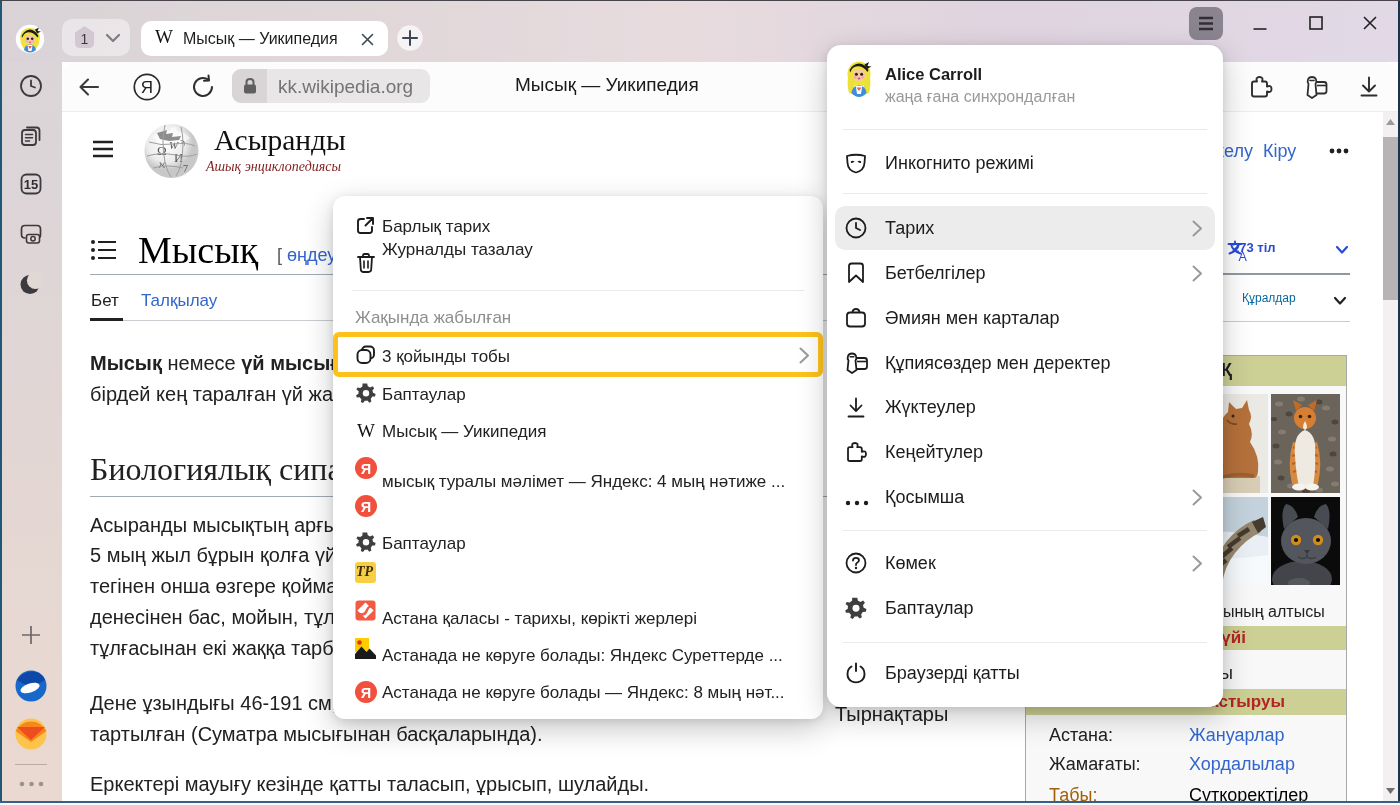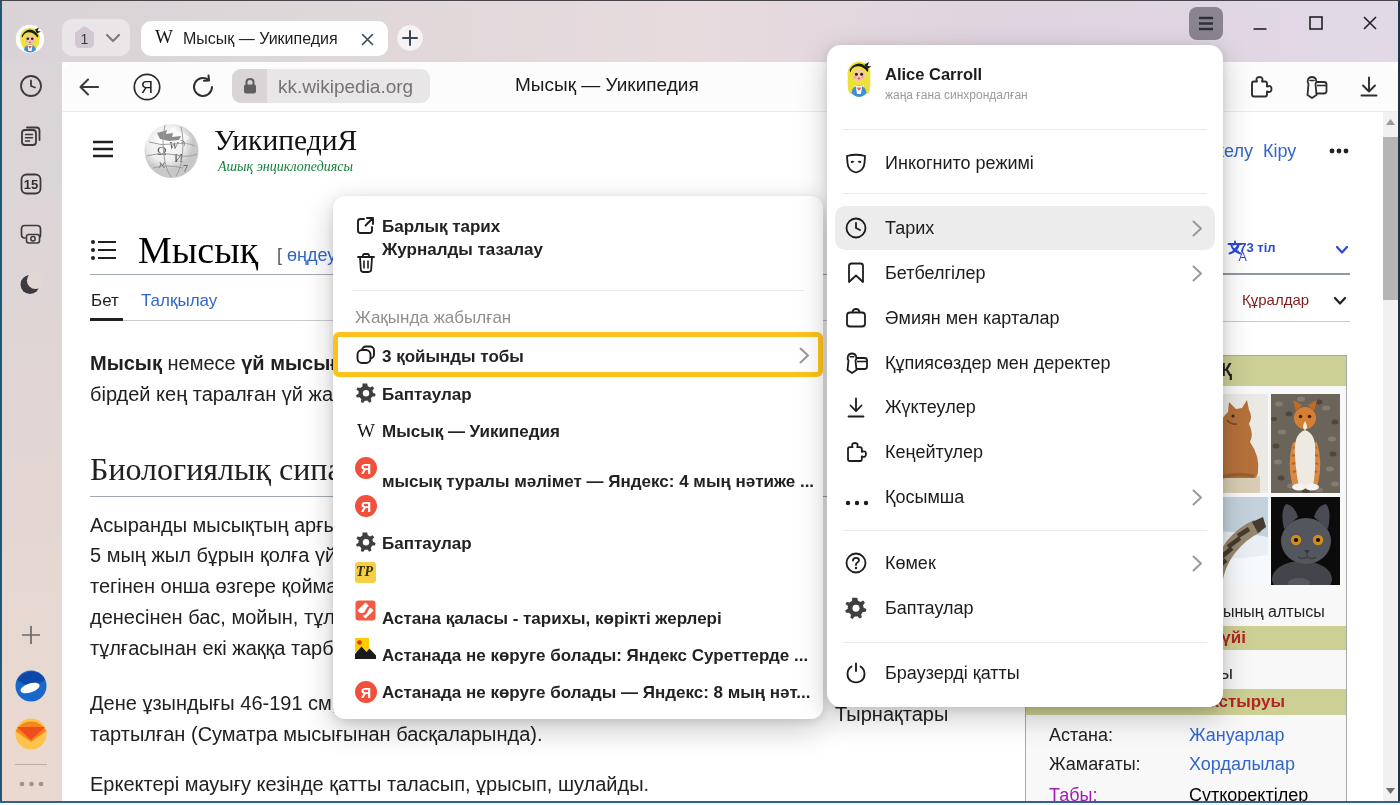--- a/index.html
+++ b/index.html
@@ -40,21 +40,21 @@
   
   #infobox { position:absolute; left:963px; top:243px; width:322px; height:450px; background:#f8f8f8; border:1px solid #a8a8a8; font-size:19px; }
   .olive { background:#cdd094; }
   .redb { color:#b32424; font-weight:bold; }
   
   #menu-mid { left:333px; top:196px; width:490px; height:523px; background:#fff; border-radius:12px;
     box-shadow:0 10px 30px rgba(0,0,0,0.22), 0 2px 8px rgba(0,0,0,0.10); z-index:40; }
   #menu-right { left:827px; top:45px; width:396px; height:662px; background:#fff; border-radius:14px;
     box-shadow:0 10px 30px rgba(0,0,0,0.22), 0 2px 8px rgba(0,0,0,0.10); z-index:50; }
   .mrow { position:absolute; white-space:nowrap; }
-  .mtext { font-size:17px; color:#222;font-weight:bold; }
+  .mtext { font-size:17px; color:#222; }
   .rtext { font-size:18px; color:#1c1c1c; }
   .chev { position:absolute; }
 </style>
 </head>
 <body>
 <div id="win">
 <svg width="0" height="0" style="position:absolute">
   <defs>
     <g id="gearsym">
       <path d="M10 1.5 L12.2 1.5 L12.8 4.3 Q14 4.7 15 5.4 L17.6 4.2 L19.2 6.2 L17.4 8.4 Q17.9 9.5 18 10.8 L20.6 12 L20 14.4 L17.2 14.6 Q16.6 15.8 15.7 16.7 L16.4 19.5 L14.3 20.7 L12.4 18.6 Q11.1 18.9 9.8 18.7 L8 21 L5.8 20 L6.4 17.2 Q5.4 16.4 4.7 15.3 L1.8 15.4 L1.1 13.2 L3.5 11.7 Q3.4 10.4 3.7 9.2 L1.4 7.4 L2.5 5.4 L5.3 6 Q6.2 5 7.4 4.4 L7.5 1.5 Z" fill="#3f3f3f"></path>
@@ -222,22 +222,22 @@
         <text x="40" y="50" font-size="10">7</text>
       </g>
       <g stroke="#9e9e9e" stroke-width="1" fill="none">
         <path d="M6 20 Q18 24 30 22 Q44 20 52 24"></path>
         <path d="M4 34 Q18 30 32 33 Q46 36 54 32"></path>
         <path d="M10 46 Q24 42 40 46"></path>
         <path d="M22 3 Q18 20 22 40 Q24 50 28 55"></path>
         <path d="M38 5 Q42 20 38 42 Q36 50 33 54"></path>
       </g>
     </svg>
-    <div class="abs serif" style="left:152px;top:12px;font-size:29.5px;color:#111">УикипедиЯ</div>
-    <div class="abs serif" style="left:156px;top:47px;font-size:14px;font-style:italic;color:#15803d">Ашық энциклопедиясы</div>
+    <div class="abs serif" style="left:152px;top:12px;font-size:29.5px;color:#111">Асыранды</div>
+    <div class="abs serif" style="left:144px;top:47px;font-size:14px;font-style:italic;color:#7f1d1d">Ашық энциклопедиясы</div>
     <div class="abs" style="left:1129px;top:29px;font-size:18px;color:#3366cc;white-space:nowrap">Тіркелу&nbsp;&nbsp;Кіру</div>
     <svg class="abs" style="left:1267px;top:36px" width="20" height="6" viewBox="0 0 20 6">
       <circle cx="3" cy="3" r="2.4" fill="#202122"></circle>
         <circle cx="10" cy="3" r="2.4" fill="#202122"></circle>
         <circle cx="17" cy="3" r="2.4" fill="#202122"></circle>
     </svg>
 
     <svg class="abs" style="left:29px;top:127px" width="26" height="22" viewBox="0 0 26 22">
       <g stroke="#202122" stroke-width="2.2">
           <path d="M7 3 L25 3 M7 11 L25 11 M7 19 L25 19"></path>
@@ -261,21 +261,21 @@
         <path d="M1.5 4 L14.5 4 M8 1.5 L8 4"></path>
         <path d="M12 4 Q10.5 11 2.5 13.5 M4 4 Q5.5 11 13.5 13.5"></path>
       </g>
       <text x="11.5" y="20.5" font-size="12.5" fill="#2a4bd7" font-family="Liberation Sans">A</text>
     </svg>
     <div class="abs" style="left:1170px;top:128px;font-size:13px;font-weight:bold;color:#2a4bd7">273 тіл</div>
     <svg class="chev abs" style="left:1273px;top:133px" width="14" height="10" viewBox="0 0 14 10">
       <path d="M2 2 L7 7.5 L12 2" stroke="#2a4bd7" stroke-width="2.2" fill="none" stroke-linecap="round" stroke-linejoin="round"></path>
     </svg>
     <div class="abs" style="left:1160px;top:161px;width:128px;height:1.5px;background:#8e99a4"></div>
-    <div class="abs" style="left:1180px;top:179px;font-size:15px;color:#7f1d1d">Құралдар</div>
+    <div class="abs" style="left:1180px;top:179px;font-size:12px;color:#0369a1">Құралдар</div>
     <svg class="chev abs" style="left:1271px;top:184px" width="14" height="10" viewBox="0 0 14 10">
       <path d="M2 2 L7 7.5 L12 2" stroke="#202122" stroke-width="2.2" fill="none" stroke-linecap="round" stroke-linejoin="round"></path>
     </svg>
     <div class="abs" style="left:1160px;top:209px;width:128px;height:1px;background:#c8ccd1"></div>
 
     <div class="bodyline" style="top:239px"><b>Мысық</b> немесе <b>үй мысығы</b> (лат. Felis catus) — дүние жүзіне</div>
     <div class="bodyline" style="top:270px">бірдей кең таралған үй жануарларының бірі.</div>
     <div class="bodyline serif" style="top:345px;font-size:32px">Биологиялық сипаттамасы</div>
     <div class="abs" style="left:28px;top:384px;width:955px;height:1px;background:#a2a9b1"></div>
     <div class="bodyline" style="top:401px">Асыранды мысықтың арғы тегі — жабайы дала мысығы,</div>
@@ -372,21 +372,21 @@
       <div class="abs" style="left:197px;top:247px;font-size:16px;color:#202122;white-space:nowrap">ының алтысы</div>
       <div class="abs olive" style="left:0;top:270px;width:320px;height:24px"></div>
       <div class="abs redb" style="right:100px;top:272px;font-size:17px;white-space:nowrap">Қауіпсіздік күйі</div>
       <div class="abs" style="right:113px;top:307px;font-size:18px;color:#202122;white-space:nowrap">Қауіпі аз аңдары</div>
       <div class="abs olive" style="left:0;top:333px;width:320px;height:26px"></div>
       <div class="abs redb" style="right:61px;top:336px;font-size:17px;white-space:nowrap">Ғылыми топтастыруы</div>
       <div class="abs" style="left:23px;top:369px;font-size:18px;color:#202122">Астана:</div>
       <div class="abs blue" style="left:163px;top:369px;font-size:18px">Жануарлар</div>
       <div class="abs" style="left:23px;top:398px;font-size:18px;color:#202122">Жамағаты:</div>
       <div class="abs blue" style="left:163px;top:398px;font-size:18px">Хордалылар</div>
-      <div class="abs" style="left:23px;top:429px;font-size:18px;color:#a21caf">Табы:</div>
+      <div class="abs" style="left:23px;top:429px;font-size:18px;color:#a16207">Табы:</div>
       <div class="abs" style="left:163px;top:429px;font-size:18px;color:#000000">Сүткоректілер</div>
     </div>
   </div>
   <svg class="abs" style="left:1386px;top:119px;z-index:5" width="9" height="7" viewBox="0 0 9 7">
       <path d="M0 6 L4.5 0 L9 6 Z" fill="#9b9999"></path>
     </svg>
   <svg class="abs" style="left:1386px;top:787px;z-index:5" width="9" height="7" viewBox="0 0 9 7">
       <path d="M0 1 L4.5 7 L9 1 Z" fill="#6f6d6e"></path>
     </svg>
   <div class="abs" id="scroll"></div>
@@ -462,21 +462,21 @@
       <circle cx="16.4" cy="15.2" r="1.5" fill="#222"></circle>
       <circle cx="21.6" cy="15.2" r="1.5" fill="#222"></circle>
       <circle cx="15.3" cy="18.2" r="1.2" fill="#f2a0b4"></circle>
       <circle cx="22.7" cy="18.2" r="1.2" fill="#f2a0b4"></circle>
       <ellipse cx="19" cy="19.5" rx="1.3" ry="1" fill="#d2486e"></ellipse>
       <path d="M11.5 34 Q12.5 26.5 19 26.5 Q25.5 26.5 26.5 34 Q23 38 19 38 Q15 38 11.5 34 Z" fill="#3f8edb"></path>
       <path d="M15.8 27 L22.2 27 L21 35 L17 35 Z" fill="#fff"></path>
       <path d="M16.5 28.5 L21.5 28.5 L19 32 Z" fill="#e8604a"></path>
     </svg>
     <div class="mrow" style="left:58px;top:20px;font-size:16.5px;font-weight:bold;color:#1c1c1c">Alice Carroll</div>
-    <div class="mrow" style="left:58px;top:43px;font-size:12px;color:#9a9a9a">жаңа ғана синхрондалған</div>
+    <div class="mrow" style="left:58px;top:43px;font-size:16px;color:#9a9a9a">жаңа ғана синхрондалған</div>
     <div class="abs" style="left:16px;top:84px;width:364px;height:1px;background:#e9e9e9"></div>
     <svg class="abs" style="left:17px;top:106px" width="24" height="24" viewBox="0 0 24 24">
       <path d="M3 5 Q12 2.5 21 5 L20.5 12 Q20 19.5 12 21.5 Q4 19.5 3.5 12 Z" fill="none" stroke="#1c1c1c" stroke-width="1.8" stroke-linejoin="round"></path>
       <path d="M7 10.2 Q9 9.2 10.5 10.6 Q9 12.4 7 11.8 Q6.5 11.3 7 10.2 Z" fill="#1c1c1c"></path>
       <path d="M17 10.2 Q15 9.2 13.5 10.6 Q15 12.4 17 11.8 Q17.5 11.3 17 10.2 Z" fill="#1c1c1c"></path>
     </svg>
     <div class="mrow rtext" style="left:58px;top:108px">Инкогнито режимі</div>
     <div class="abs" style="left:16px;top:148px;width:364px;height:1px;background:#e9e9e9"></div>
     <div class="abs" style="left:8px;top:161px;width:380px;height:44px;border-radius:10px;background:#ececec"></div>
     <svg class="abs" style="left:17px;top:171px" width="24" height="24" viewBox="0 0 24 24">

